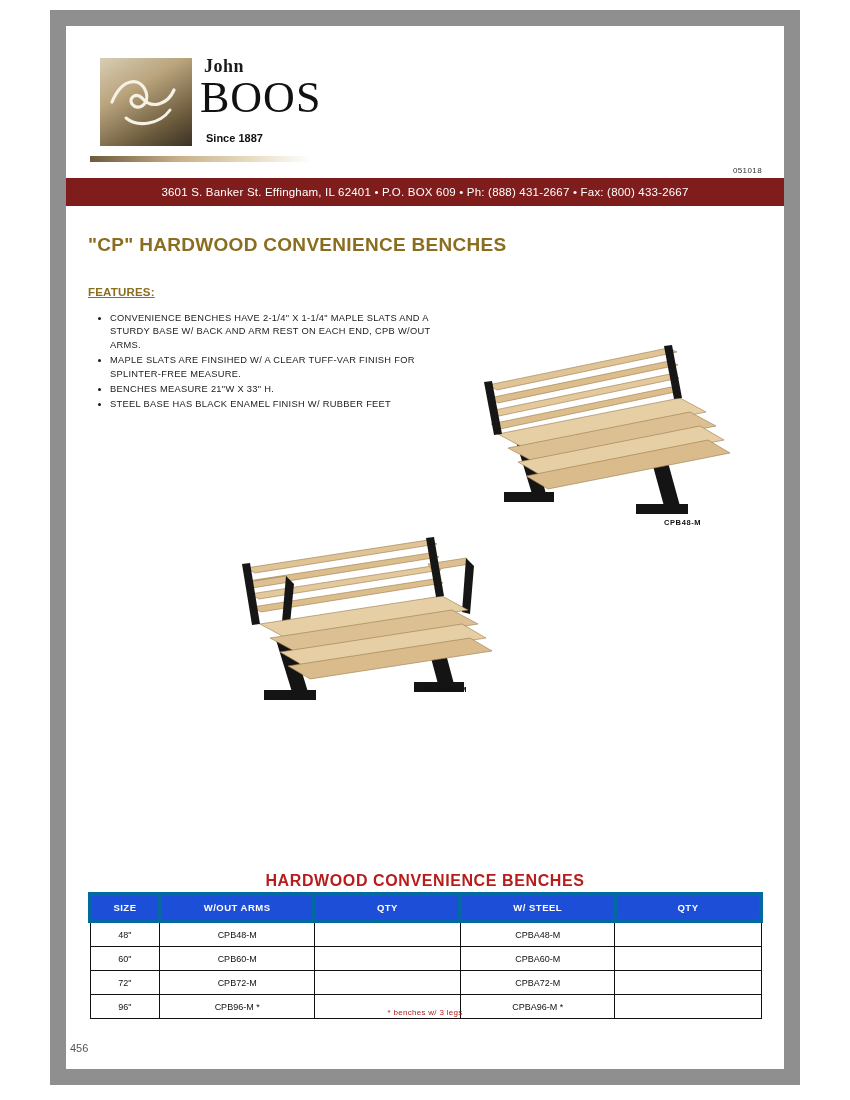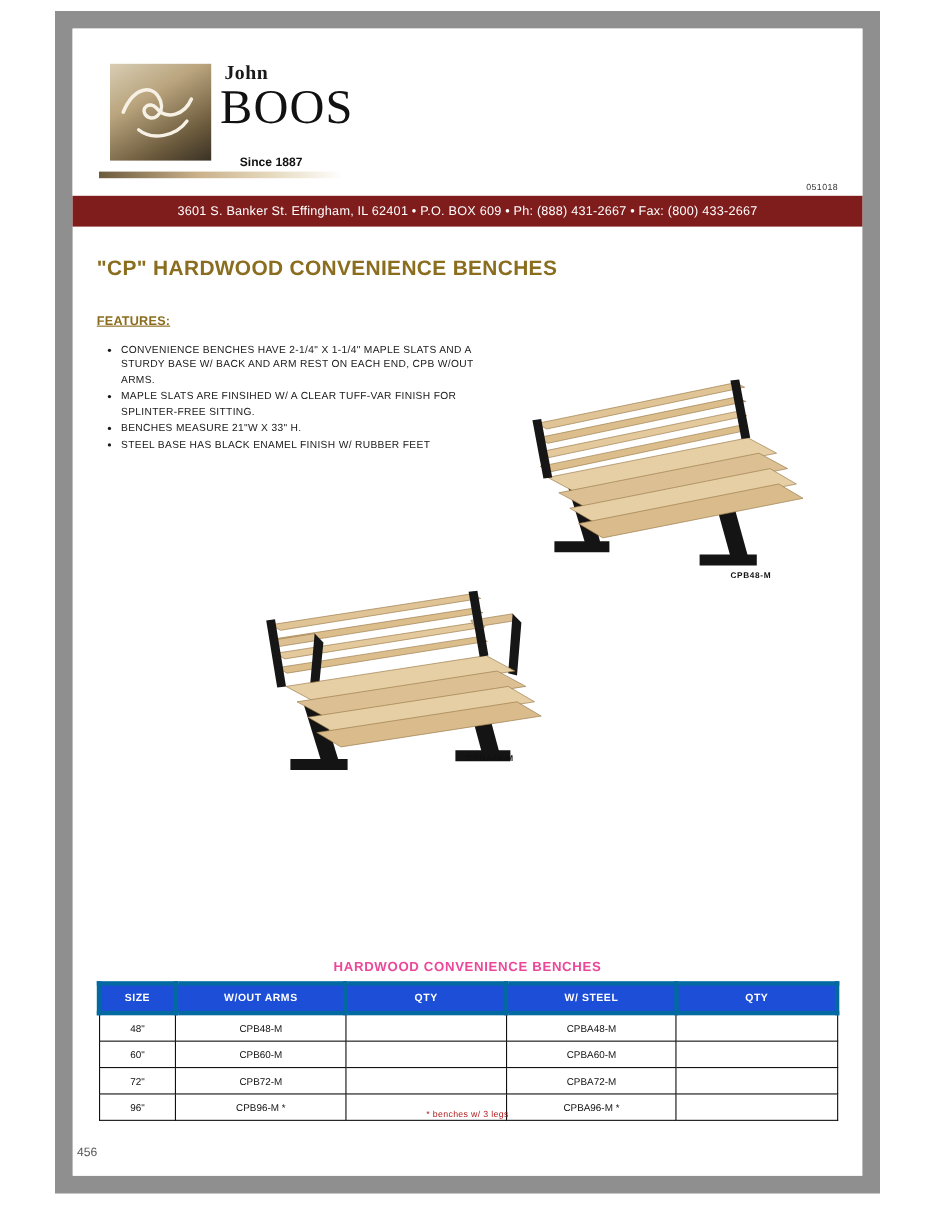--- a/index.html
+++ b/index.html
@@ -50,22 +50,22 @@
     position:absolute;left:118px;top:4px;
     font-size:18px;font-weight:bold;color:#1a1a1a;letter-spacing:0.5px;
     font-family:"Liberation Serif", serif;
   }
   .logo-boos{
     position:absolute;left:114px;top:20px;
     font-size:44px;font-weight:normal;color:#111111;letter-spacing:1px;
     font-family:"Liberation Serif", serif;
   }
   .logo-since{
-    position:absolute;left:120px;top:90px;
-    font-size:11px;font-weight:bold;color:#111111;margin-left:12px;
+    position:absolute;left:120px;top:80px;
+    font-size:11px;font-weight:bold;color:#111111;
   }
   .logo-bar{
     position:absolute;left:4px;top:104px;width:222px;height:6px;
     background:linear-gradient(90deg,#6b5a3c 0%,#c9b089 40%,#e5d9bd 70%,#ffffff 100%);
   }
 
   .formbox{
     position:absolute;left:290px;top:34px;
     width:400px;height:100px;
     border:1.5px solid #111;border-radius:14px;
@@ -105,21 +105,21 @@
 
   
   .prod{position:absolute;}
   .cap{
     position:absolute;font-size:7.5px;font-weight:bold;color:#111;letter-spacing:0.6px;
   }
 
   
   .tbl-title{
     position:absolute;left:0;right:0;top:872px;
-    text-align:center;font-size:12px;font-weight:bold;color:#ec4899;
+    text-align:center;font-size:16px;font-weight:bold;color:#b91c1c;
     letter-spacing:0.6px;
   }
   table.spec{
     position:absolute;left:88px;top:892px;
     width:675px;border-collapse:collapse;
   }
   table.spec th{
     background:#1d4ed8;color:#ffffff;
     font-size:9.5px;font-weight:bold;letter-spacing:0.5px;
     height:21px;border:4px solid #0369a1;
@@ -167,21 +167,21 @@
     <div class="doccode">051018</div>
   </div>
 
   <div class="addressbar">3601 S. Banker St. Effingham, IL 62401  •  P.O. BOX 609  •  Ph: (888) 431-2667  •  Fax: (800) 433-2667</div>
 
   <div class="title">"CP" HARDWOOD CONVENIENCE BENCHES</div>
   <div class="features-h">FEATURES:</div>
 
   <ul class="features">
     <li>CONVENIENCE BENCHES HAVE 2-1/4" X 1-1/4" MAPLE SLATS AND A STURDY BASE W/ BACK AND ARM REST ON EACH END, CPB W/OUT ARMS.</li>
-    <li>MAPLE SLATS ARE FINSIHED W/ A CLEAR TUFF-VAR FINISH FOR SPLINTER-FREE SITTING.</li>
+    <li>MAPLE SLATS ARE FINSIHED W/ A CLEAR TUFF-VAR FINISH FOR SPLINTER-FREE MEASURE.</li>
     <li>BENCHES MEASURE 21"W X 33" H.</li>
     <li>STEEL BASE HAS BLACK ENAMEL FINISH W/ RUBBER FEET</li>
   </ul>
 
   <svg class="prod" style="left:468px;top:330px;" width="270" height="190" viewBox="0 0 270 190">
 
     <path d="M47 108 L63 108 L78 164 L64 164 Z" fill="#141414"></path>
     <path d="M36 162 L86 162 L86 172 L36 172 Z" fill="#141414"></path>
     <path d="M180 118 L196 118 L212 176 L196 176 Z" fill="#141414"></path>
     <path d="M168 174 L220 174 L220 184 L168 184 Z" fill="#141414"></path>

